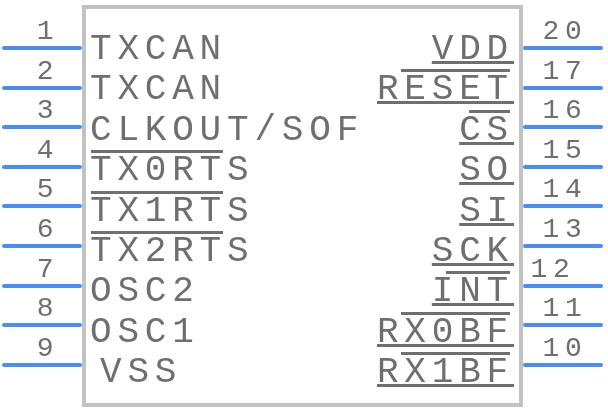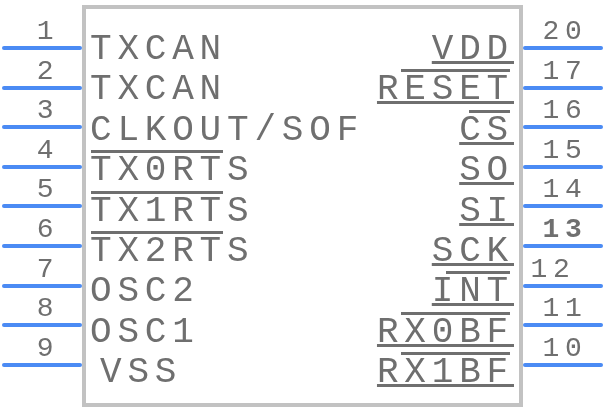--- a/index.html
+++ b/index.html
@@ -107,21 +107,21 @@
       <div class="pin-num" style="top: 97px; left: 523px;">16</div>
       <div class="pin-label right" style="top: 111px; right: 94px;">CS</div>
       <div class="overbar" style="top: 110px; width: 41.4px; right: 98px;"></div>
       <div class="pin-line" style="top: 165px; left: 523px;"></div>
       <div class="pin-num" style="top: 137px; left: 523px;">15</div>
       <div class="pin-label right" style="top: 151px; right: 94px;">SO</div>
       <div class="pin-line" style="top: 204px; left: 523px;"></div>
       <div class="pin-num" style="top: 176px; left: 523px; text-align: center;">14</div>
       <div class="pin-label right" style="top: 192px; right: 94px;">SI</div>
       <div class="pin-line" style="top: 244px; left: 523px;"></div>
-      <div class="pin-num" style="top: 216px; left: 523px; font-weight: bold;">13</div>
+      <div class="pin-num" style="top: 216px; left: 523px;">13</div>
       <div class="pin-label right" style="top: 232px; right: 94px;">SCK</div>
       <div class="pin-line" style="top: 284px; left: 523px;"></div>
       <div class="pin-num" style="top: 256px; left: 511px;">12</div>
       <div class="pin-label right" style="top: 272px; right: 94px;">INT</div>
       <div class="overbar" style="top: 271px; width: 64.1px; right: 98px;"></div>
       <div class="pin-line" style="top: 323px; left: 523px;"></div>
       <div class="pin-num" style="top: 295px; left: 523px;">11</div>
       <div class="pin-label right" style="top: 313px; right: 94px;">RX0BF</div>
       <div class="overbar" style="top: 312px; width: 109.5px; right: 98px;"></div>
       <div class="pin-line" style="top: 363px; left: 523px;"></div>

